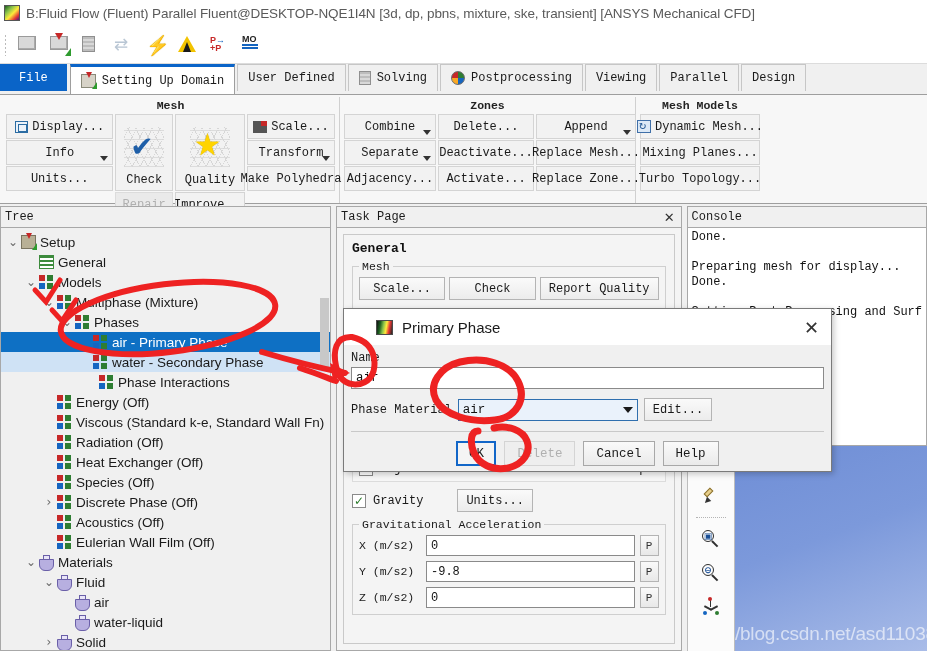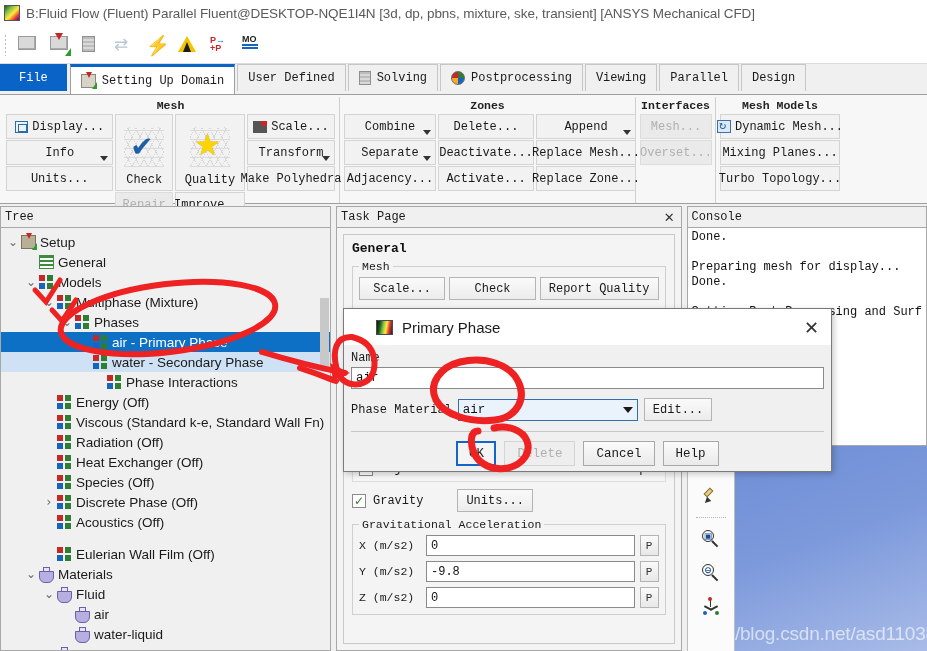--- a/index.html
+++ b/index.html
@@ -563,33 +563,20 @@
           <div class="rbtn">
             <span>Replace Mesh...</span>
           </div>
           <div class="rbtn">
             <span>Replace Zone...</span>
           </div>
         </div>
       </div>
     </div>
 
-    <div class="rgroup" style="width:80px">
-      <div class="rgroup-title">Interfaces</div>
-      <div class="rgroup-body">
-        <div class="rcol" style="width:72px">
-          <div class="rbtn disabled">
-            <span>Mesh...</span>
-          </div>
-          <div class="rbtn disabled">
-            <span>Overset...</span>
-          </div>
-        </div>
-      </div>
-    </div>
 
     <div class="rgroup" style="width:128px">
       <div class="rgroup-title">Mesh Models</div>
       <div class="rgroup-body">
         <div class="rcol" style="width:120px">
           <div class="rbtn lefttext">
             <span class="dyn-icon"></span>
             <span>Dynamic Mesh...</span>
           </div>
           <div class="rbtn">
@@ -667,21 +654,21 @@
             <div class="trow sel2" style="padding-left: 76px;">
               <span class="exp"></span>
               <span class="ticon models">
                 <i></i>
                 <i></i>
                 <i></i>
                 <i></i>
               </span>
               <span class="tlabel">water - Secondary Phase</span>
             </div>
-            <div class="trow" style="padding-left: 90px;">
+            <div class="trow" style="padding-left: 58px; margin-left: 24px;">
               <span class="exp"></span>
               <span class="ticon models">
                 <i></i>
                 <i></i>
                 <i></i>
                 <i></i>
               </span>
               <span class="tlabel">Phase Interactions</span>
             </div>
             <div class="trow" style="padding-left: 40px;">
@@ -747,21 +734,21 @@
             <div class="trow" style="padding-left: 40px;">
               <span class="exp"></span>
               <span class="ticon models">
                 <i></i>
                 <i></i>
                 <i></i>
                 <i></i>
               </span>
               <span class="tlabel">Acoustics (Off)</span>
             </div>
-            <div class="trow" style="padding-left: 40px; margin-top: 12px;">
+            <div class="trow" style="padding-left: 40px;">
               <span class="exp"></span>
               <span class="ticon models">
                 <i></i>
                 <i></i>
                 <i></i>
                 <i></i>
               </span>
               <span class="tlabel">Eulerian Wall Film (Off)</span>
             </div>
             <div class="trow" style="padding-left: 22px;">

